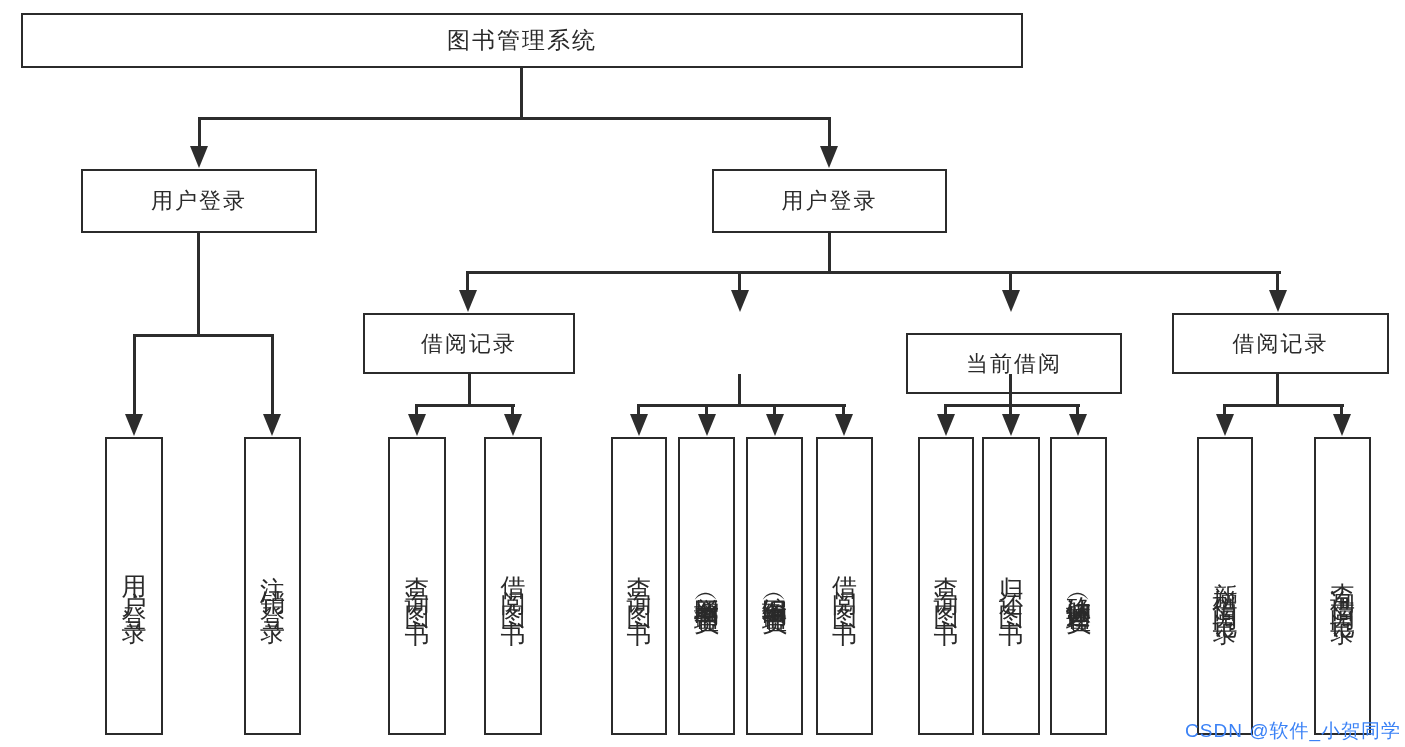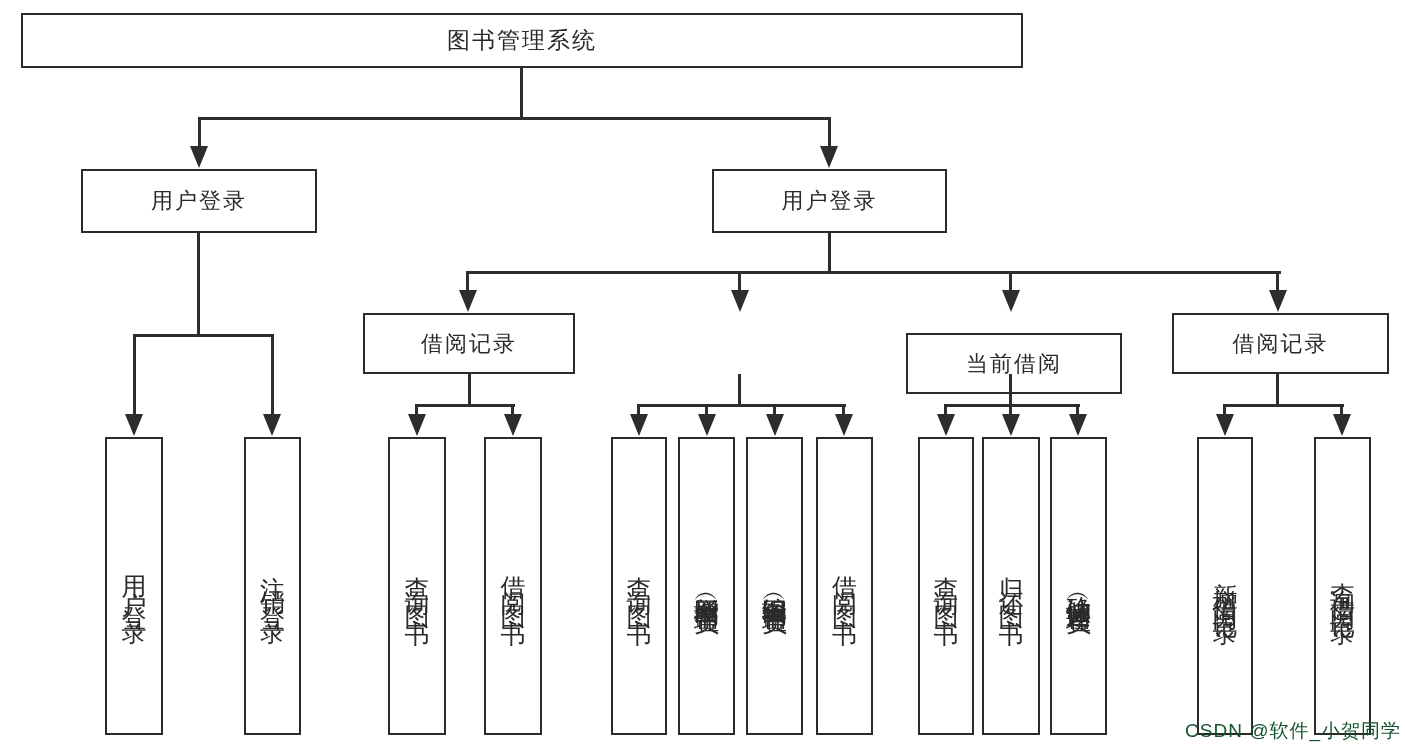--- a/index.html
+++ b/index.html
@@ -21,21 +21,21 @@
   .leaf span.c6{letter-spacing:8px;}
   .leaf span.c9{letter-spacing:2px;}
   .hl{position:absolute;height:3px;background:#2d2d2d;}
   .vl{position:absolute;width:3px;background:#2d2d2d;}
   .ar{
     position:absolute;width:0;height:0;
     border-left:9px solid transparent;border-right:9px solid transparent;
     border-top:22px solid #2d2d2d;
   }
   .watermark{
-    position:absolute;right:4px;bottom:3px;font-size:19px;color:#14532d;z-index:5;
+    position:absolute;right:4px;bottom:3px;font-size:19px;color:#3b82f6;z-index:5;
     letter-spacing:1px;
   }
 </style>
 </head>
 <body>
 
 <div class="stage">
 
   <div class="box hbox title" style="left:21px;top:13px;width:1002px;height:55px;">图书管理系统</div>
 

